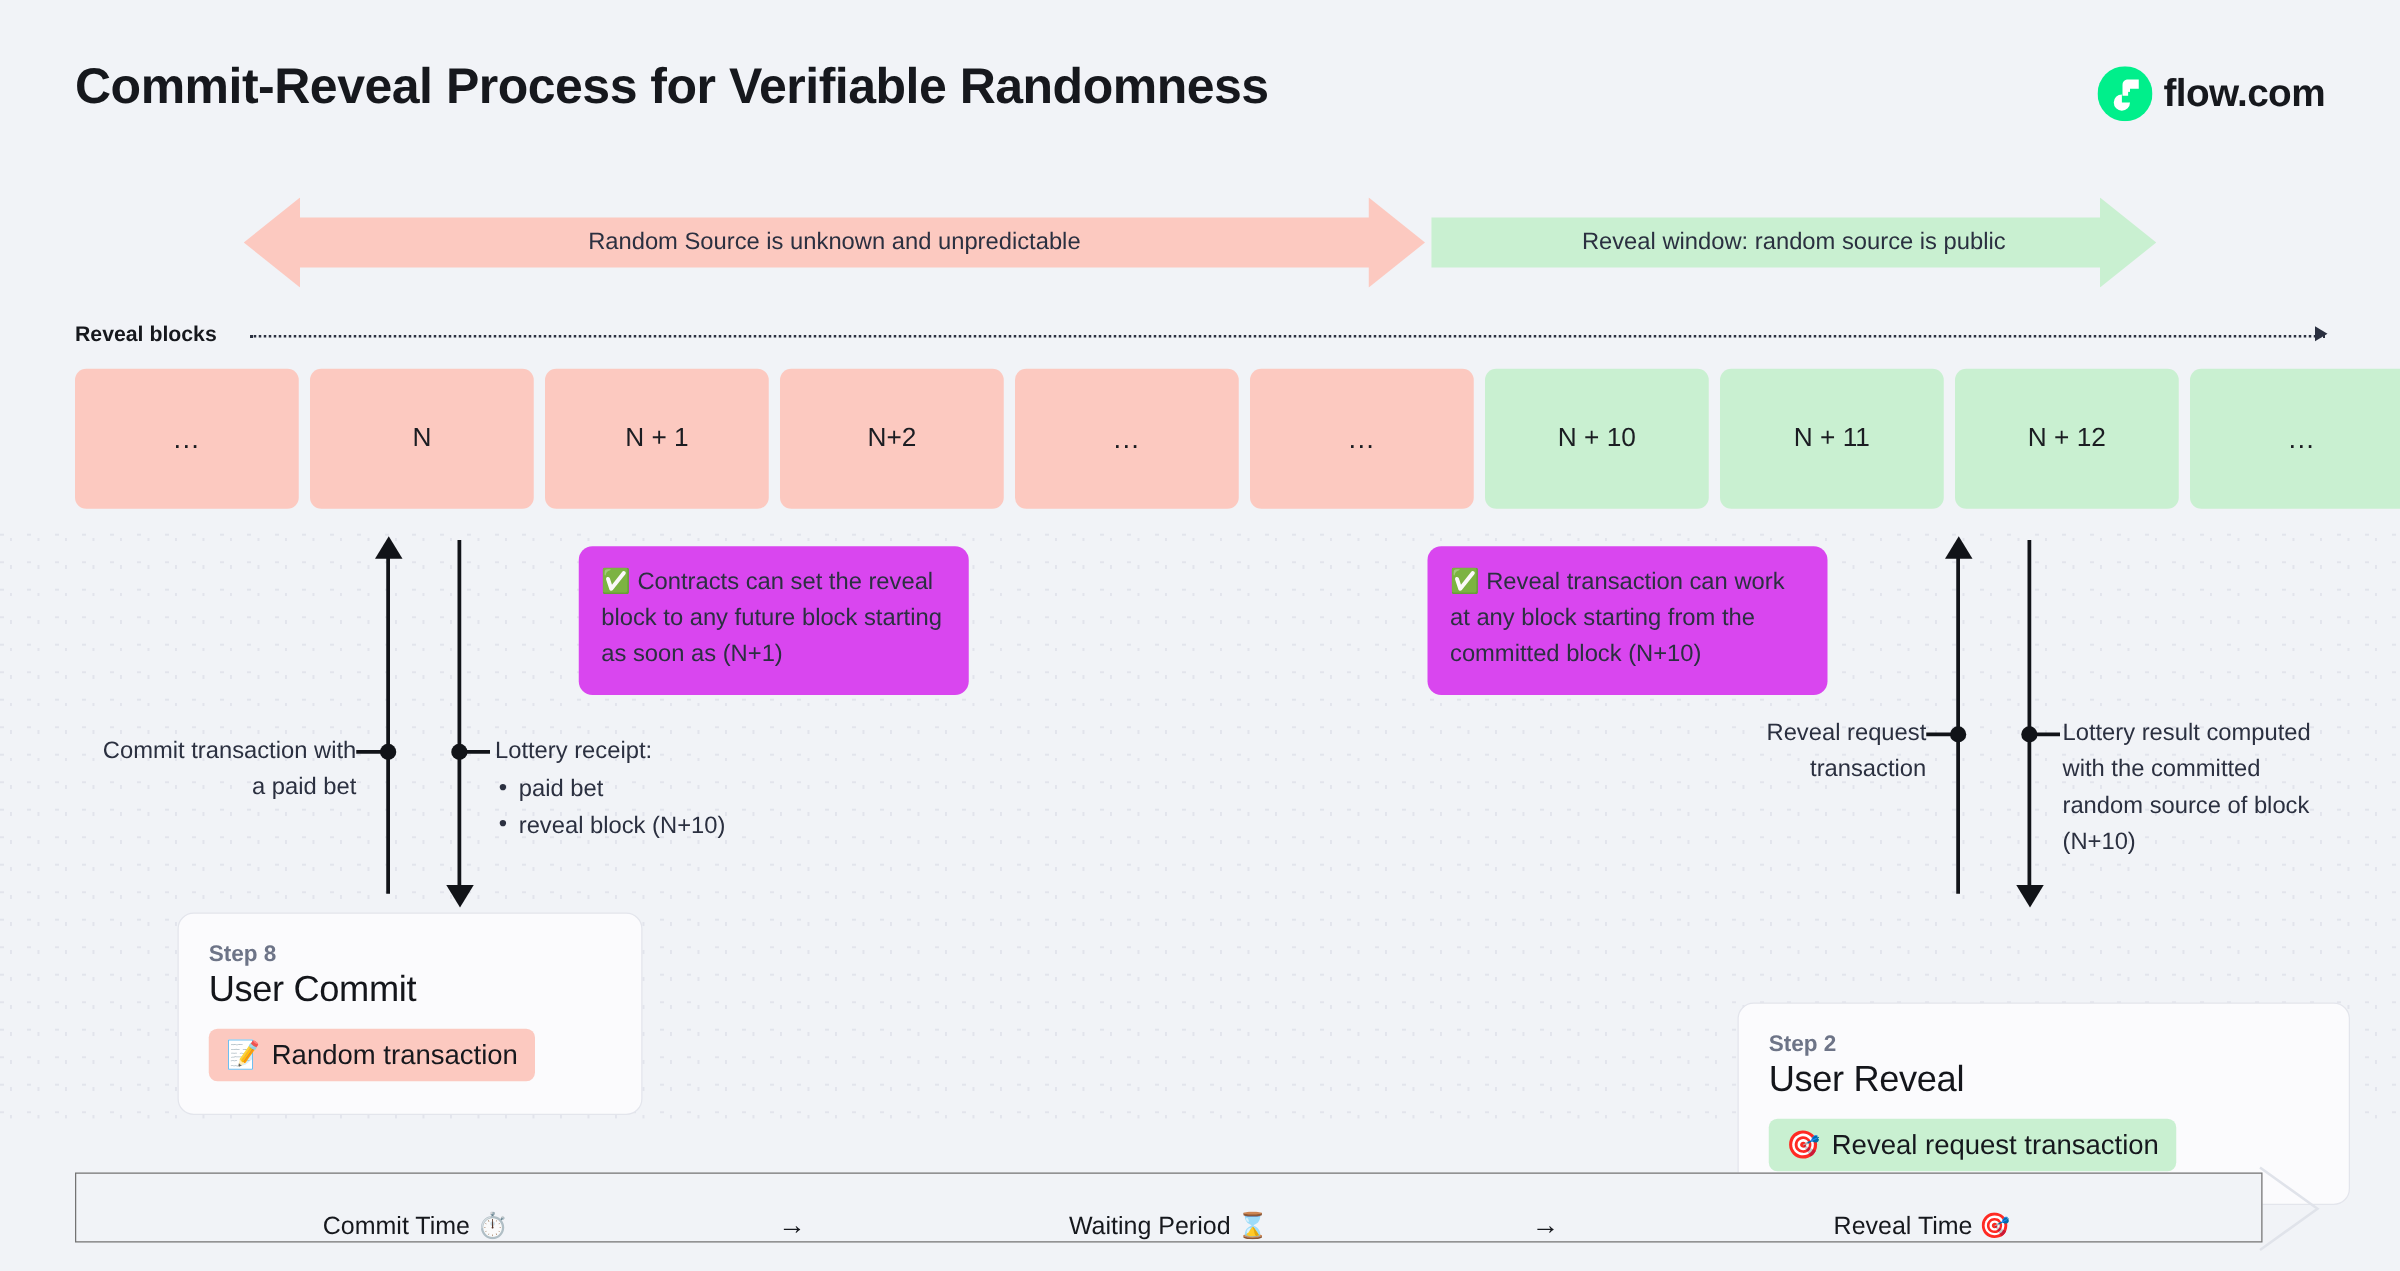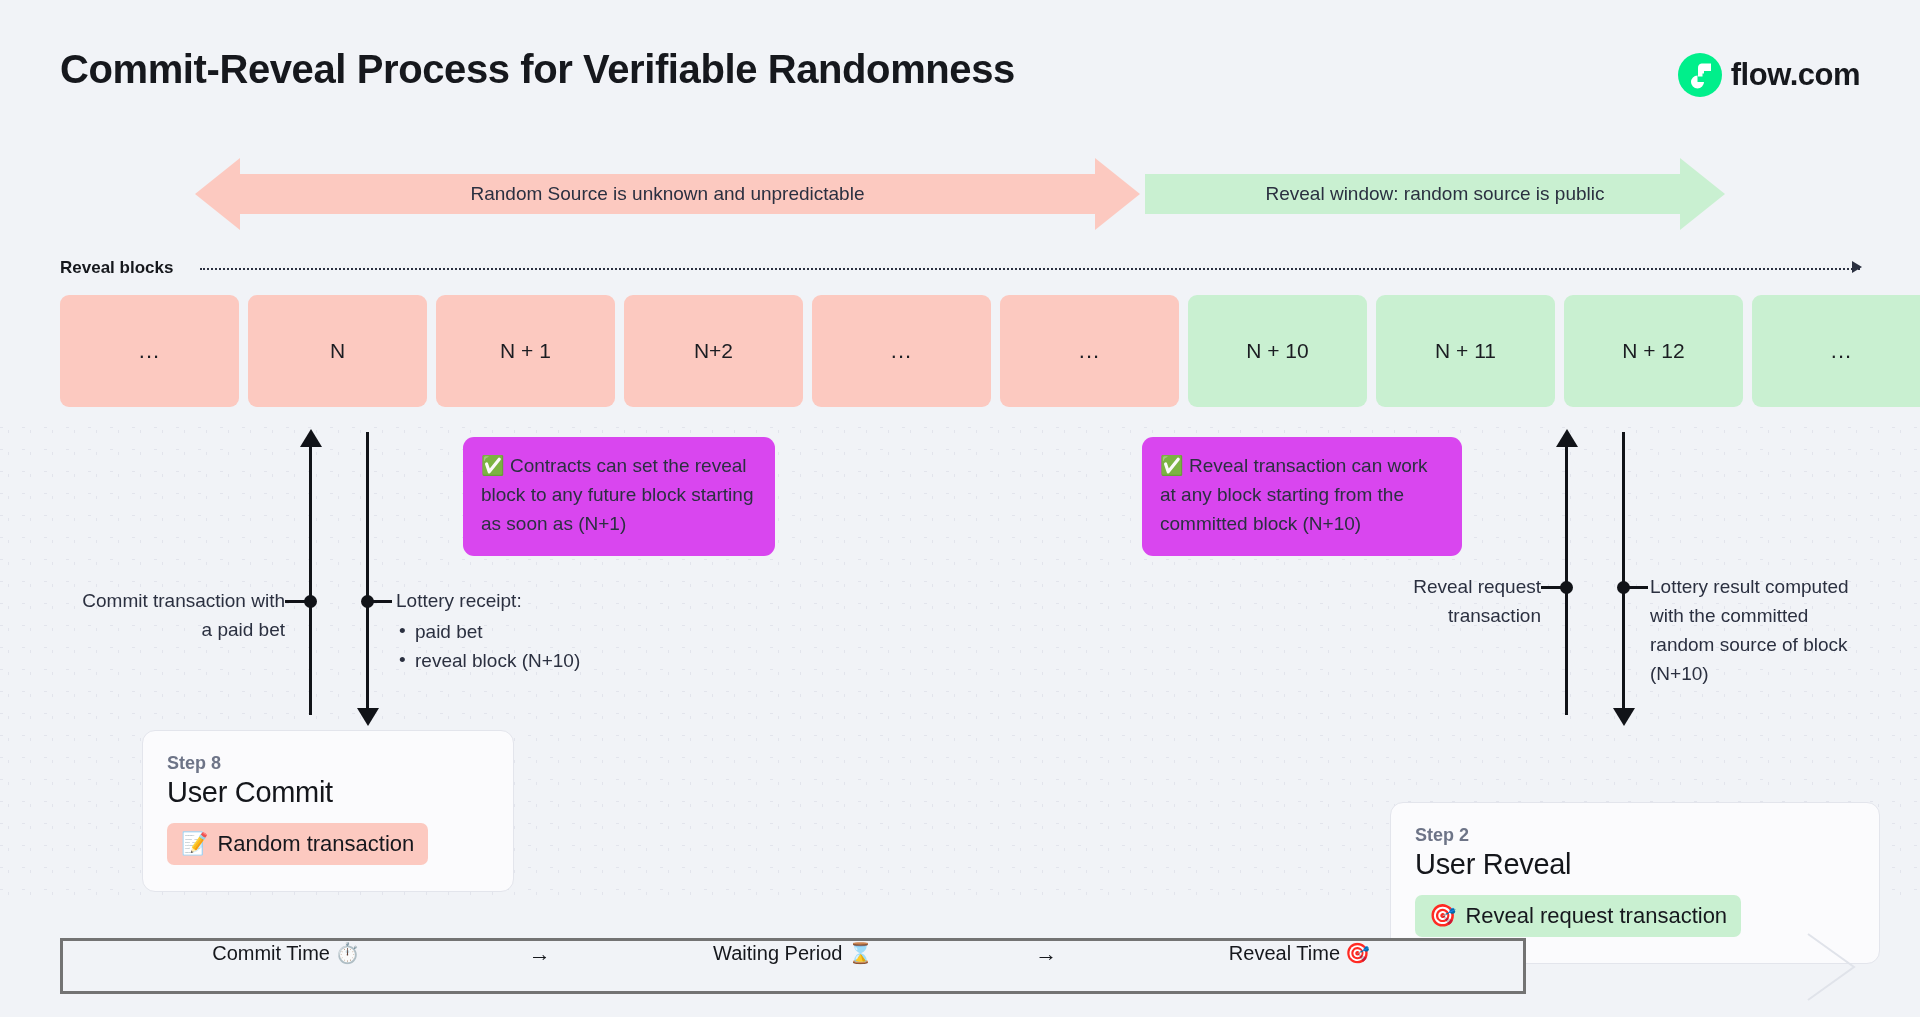--- a/index.html
+++ b/index.html
@@ -118,23 +118,23 @@
   .step-title { font-size: 29px; font-weight: 400; color: #14161b; margin-bottom: 14px; letter-spacing: -0.3px; }
   .step-badge {
     display: inline-flex; align-items: center; gap: 9px;
     border-radius: 7px; padding: 8px 14px; font-size: 22px; color: #16181d;
   }
   .step-badge.pink  { background: #fcc9c0; }
   .step-badge.green { background: #c9f0d1; }
 
   
   .timeline {
-    position: absolute; left: 60px; top: 938px; width: 1466px; height: 56px;
-    border: 3px solid #737373; background: #f1f3f7;
-    display: flex; align-items: flex-start;
+    position: absolute; left: 60px; top: 938px; width: 1750px; height: 56px;
+    border: 1px solid #737373; background: #f1f3f7;
+    display: flex; align-items: flex-end;
   }
   .timeline-cell {
     flex: 1 1 0; text-align: center; font-size: 20px; color: #16181d;
   }
   .timeline-arrow { flex: 0 0 60px; text-align: center; font-size: 22px; color: #16181d; }
 </style>
 </head>
 <body>
 
 <div id="root">

